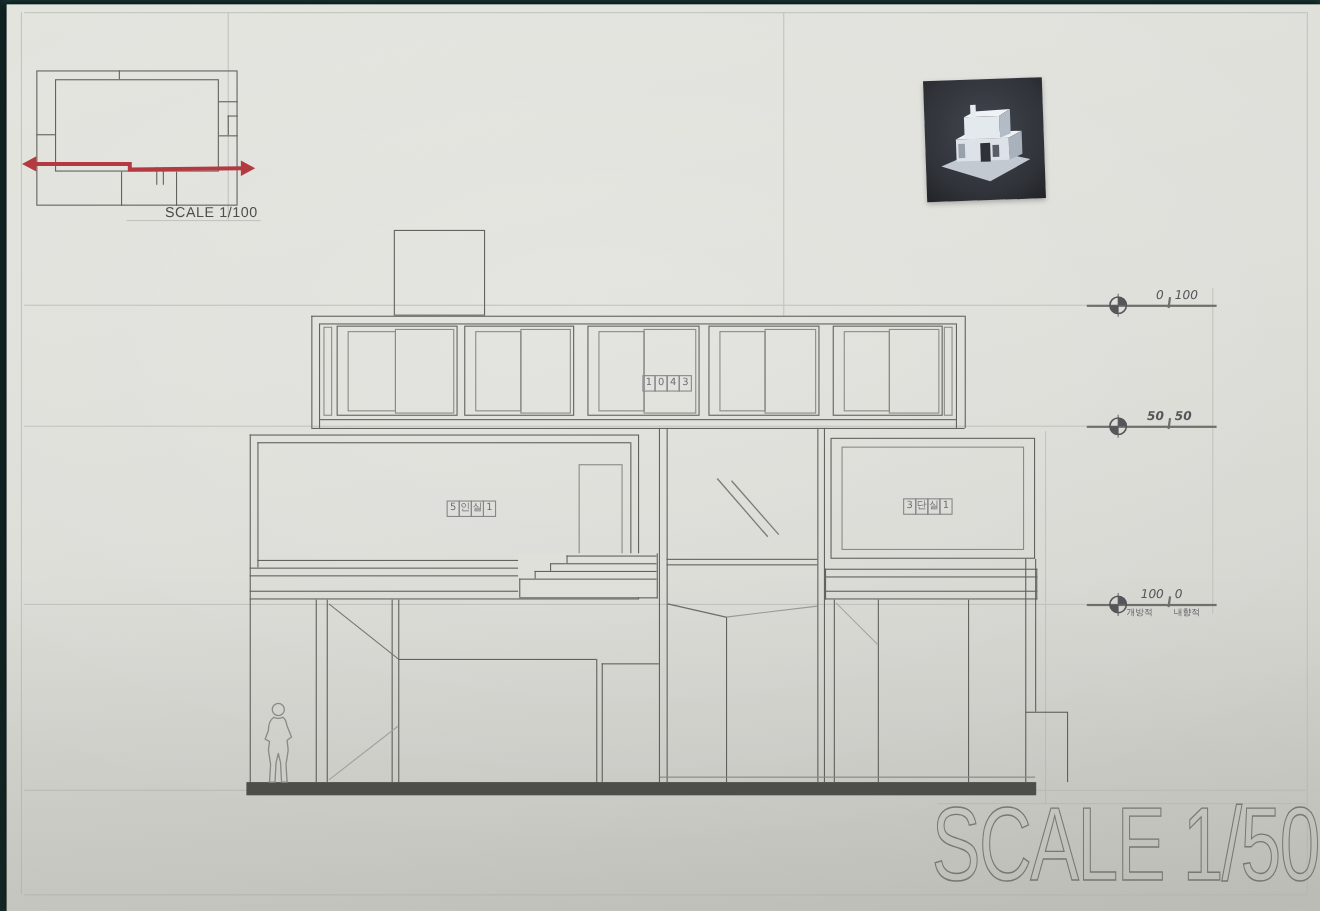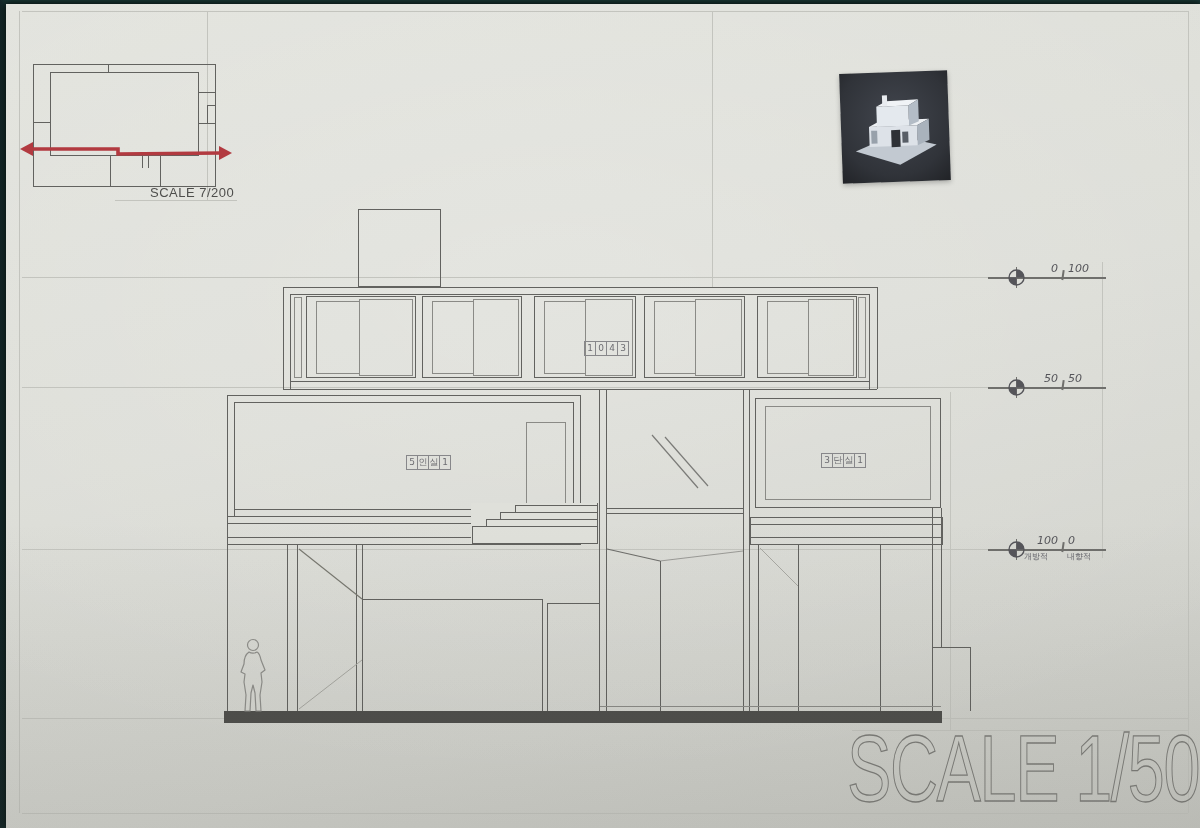--- a/index.html
+++ b/index.html
@@ -100,21 +100,21 @@
     <div class="v" style="left:110px;top:156px;height:31px;"></div>
     <div class="v" style="left:160px;top:156px;height:31px;"></div>
     <div class="v" style="left:142px;top:152px;height:16px;"></div>
     <div class="v" style="left:148px;top:152px;height:16px;"></div>
 
     <svg style="left:18px;top:136px;" width="220" height="28" viewBox="0 0 220 28">
       <polyline points="13,13 100,13 100,18 203,17" fill="none" stroke="#b23a40" stroke-width="3.6"></polyline>
       <polygon points="2,13 15,6 15,20" fill="#b23a40"></polygon>
       <polygon points="214,17 201,10 201,24" fill="#b23a40"></polygon>
     </svg>
-    <div class="plan-scale">SCALE 7/200</div>
+    <div class="plan-scale">SCALE 1/100</div>
   </div>
 
   <svg class="photo" width="108" height="110" viewBox="0 0 108 110">
     <defs>
       <radialGradient id="pg" cx="50%" cy="42%" r="75%">
         <stop offset="0%" stop-color="#42464e"></stop>
         <stop offset="70%" stop-color="#303339"></stop>
         <stop offset="100%" stop-color="#222428"></stop>
       </radialGradient>
     </defs>
@@ -284,21 +284,21 @@
     <svg style="left:26px;top:13px;" width="21" height="21" viewBox="0 0 21 21">
       <line x1="10.5" y1="0" x2="10.5" y2="21" stroke="#6f6f6c" stroke-width="1"></line>
       <circle cx="10.5" cy="10.5" r="7.5" fill="none" stroke="#55555a" stroke-width="1.4"></circle>
       <path d="M10.5,10.5 L10.5,3 A7.5,7.5 0 0 1 18,10.5 Z" fill="#55555a"></path>
       <path d="M10.5,10.5 L10.5,18 A7.5,7.5 0 0 1 3,10.5 Z" fill="#55555a"></path>
     </svg>
     <div class="num l">0</div>
     <div class="num r">100</div>
   </div>
 
-  <div class="level" style="left:980px;top:364px;">
+  <div class="level" style="left:980px;top:364px;font-weight:bold;">
     <div class="lline"></div>
         <div class="tick"></div>
     <svg style="left:26px;top:13px;" width="21" height="21" viewBox="0 0 21 21">
       <line x1="10.5" y1="0" x2="10.5" y2="21" stroke="#6f6f6c" stroke-width="1"></line>
       <circle cx="10.5" cy="10.5" r="7.5" fill="none" stroke="#55555a" stroke-width="1.4"></circle>
       <path d="M10.5,10.5 L10.5,3 A7.5,7.5 0 0 1 18,10.5 Z" fill="#55555a"></path>
       <path d="M10.5,10.5 L10.5,18 A7.5,7.5 0 0 1 3,10.5 Z" fill="#55555a"></path>
     </svg>
     <div class="num l">50</div>
     <div class="num r">50</div>

